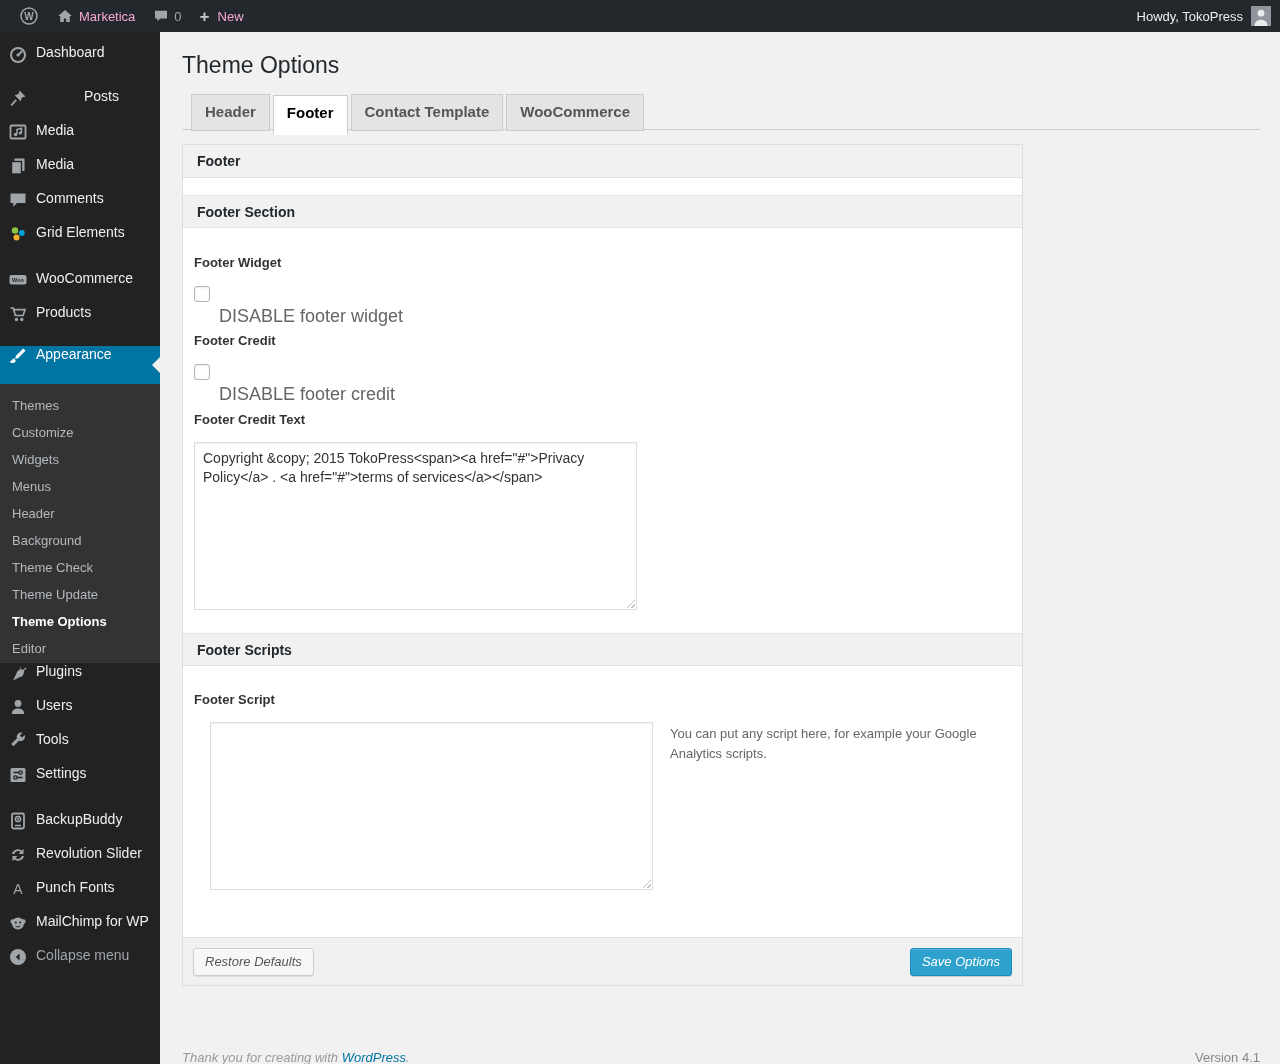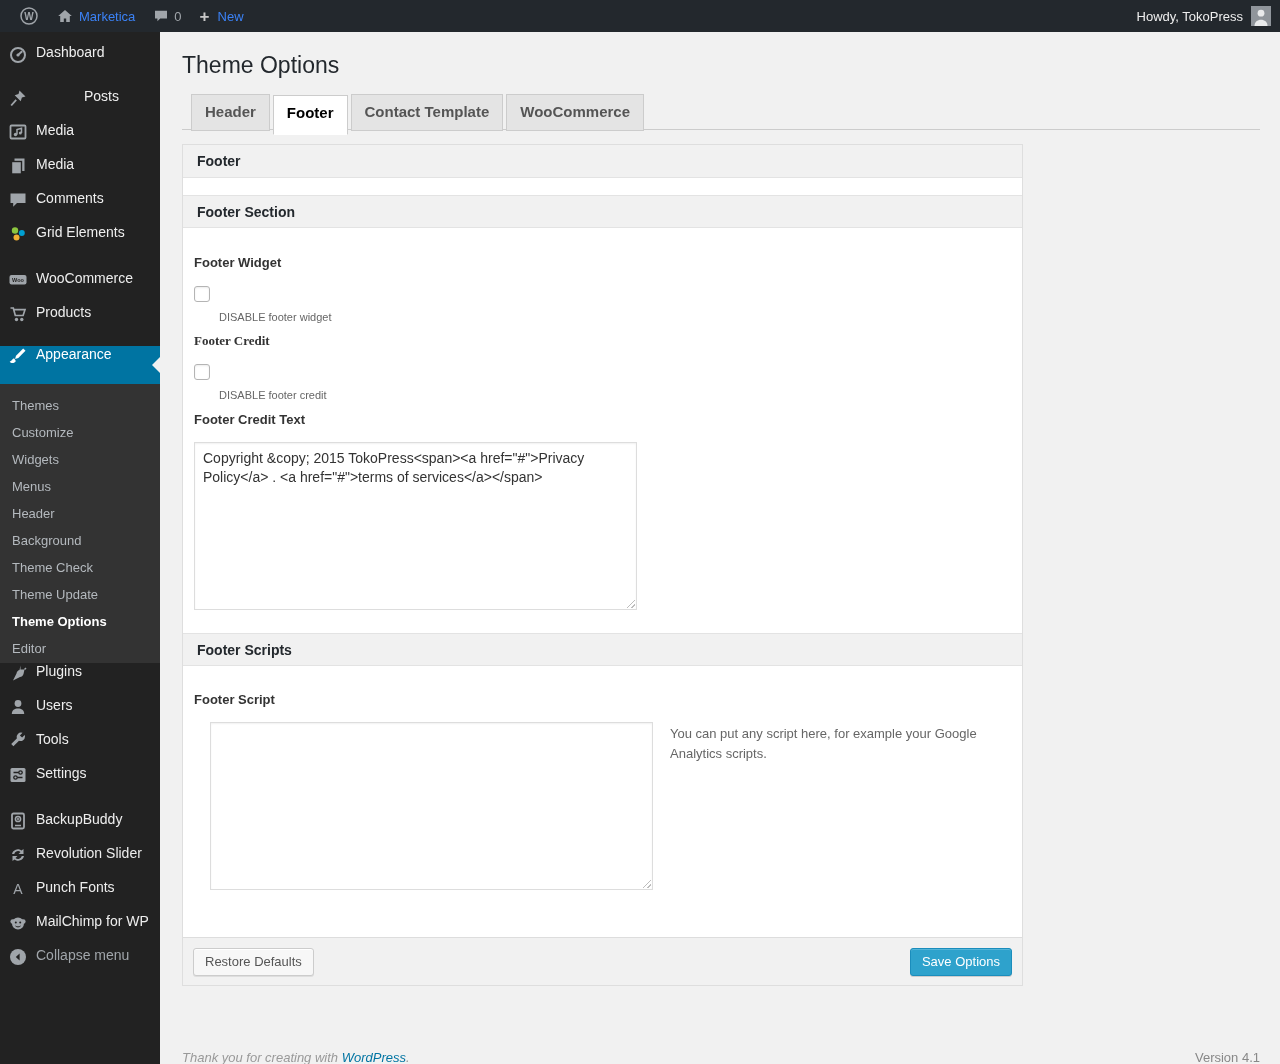--- a/index.html
+++ b/index.html
@@ -7,21 +7,21 @@
   body { font-family:"Liberation Sans", sans-serif; background:#f1f1f1; position:relative; }
   a { text-decoration:none; }
 
   
   #adminbar { position:absolute; top:0; left:0; right:0; height:32px; background:#23282d;
     display:flex; align-items:center; justify-content:space-between; z-index:50;
     color:#eee; font-size:13px; }
   .ab-left { display:flex; align-items:center; height:32px; padding-left:10px; }
   .ab-item { display:flex; align-items:center; height:32px; padding:0 9px; cursor:pointer; }
   .ab-item svg { display:block; }
-  .ab-label { margin-left:6px; color:#3b82f6; }
+  .ab-label { margin-left:6px; color:#f9a8d4; }
   .ab-count { margin-left:5px; color:#a0a5aa; }
   .ab-plus { color:#c8c8c8; font-size:17px; font-weight:700; line-height:1; margin-right:2px; }
   .ab-right { display:flex; align-items:center; height:32px; padding-right:9px; }
   .ab-howdy { color:#eee; margin-right:8px; }
   .ab-avatar { width:20px; height:20px; background:#8b9096; display:block; }
 
   
   #sidebar { position:absolute; top:32px; left:0; bottom:0; width:160px; background:#222; }
   .menu-item { position:relative; display:flex; align-items:flex-start; height:34px; padding-left:8px;
     color:#eee; font-size:14px; cursor:pointer; }
@@ -58,42 +58,42 @@
   .panel-gap { height:17px; background:#fff; }
   .section-header { background:#f1f1f1; border-top:1px solid #e3e3e3; border-bottom:1px solid #e3e3e3;
     padding:0 14px; height:33px; display:flex; align-items:center; font-size:14px; font-weight:600; color:#23282d; }
   .panel-body { padding:0 11px; background:#fff; }
 
   .field-label { font-size:13px; font-weight:700; color:#333; line-height:15px; }
   .cb-row { display:flex; align-items:center; margin-top:16px; height:16px; }
   .cb-row input[type=checkbox] { appearance:none; -webkit-appearance:none; width:16px; height:16px;
     border:1px solid #b4b4b4; border-radius:3px; background:#fff;
     box-shadow:inset 0 1px 2px rgba(0,0,0,.08); cursor:pointer; }
-  .cb-row label { margin-left:9px; font-size:11px; color:#666; cursor:pointer;margin-top:45px; }
+  .cb-row label { margin-left:9px; font-size:18px; color:#666; cursor:pointer;margin-top:45px; }
 
   .ta-wrap { position:relative; display:block; width:443px; }
   .ta-wrap textarea { display:block; width:443px; height:168px; resize:none;
     border:1px solid #ddd; background:#fff; box-shadow:inset 0 1px 2px rgba(0,0,0,.06);
     font-family:"Liberation Sans", sans-serif; font-size:14px; line-height:19px; color:#333;
     padding:6px 8px; outline:none; }
   .grip { position:absolute; right:2px; bottom:2px; width:11px; height:11px; pointer-events:none;
     background:repeating-linear-gradient(-45deg, transparent, transparent 2px, #bdbdbd 2px, #bdbdbd 3px);
     clip-path:polygon(100% 0, 100% 100%, 0 100%); }
 
   .script-row { display:flex; align-items:flex-start; margin-top:15px;padding-left:16px; }
   .hint { margin-left:17px; margin-top:2px; width:330px; font-size:13px; line-height:20px; color:#666; }
 
-  .mt27 { margin-top:27px; } .mt31 { margin-top:31px;font-family:Liberation Serif, serif; } .mt32 { margin-top:32px; }
+  .mt27 { margin-top:27px; } .mt31 { margin-top:31px; } .mt32 { margin-top:32px; }
   .mt26 { margin-top:26px; } .mt15 { margin-top:15px; }
   .pb23 { padding-bottom:23px; } .pb47 { padding-bottom:47px; }
 
   .action-bar { background:#f1f1f1; border-top:1px solid #ddd; height:48px;
     display:flex; align-items:center; justify-content:space-between; padding:0 10px; }
   .btn { font-family:"Liberation Sans", sans-serif; font-size:13px; height:28px; line-height:26px;
-    padding:0 11px; border-radius:3px; cursor:pointer; }
+    padding:0 11px; border-radius:3px; cursor:pointer;font-style:italic; }
   .btn-secondary { background:#f7f7f7; border:1px solid #ccc; color:#555;
     box-shadow:inset 0 1px 0 #fff, 0 1px 0 rgba(0,0,0,.08); }
   .btn-primary { background:#2ea2cc; border:1px solid #1b8dbc; color:#fff;
     box-shadow:inset 0 1px 0 rgba(120,200,230,.5), 0 1px 0 rgba(0,0,0,.15); }
 
   .footer-row { width:1078px; margin-top:64px; display:flex; justify-content:space-between;
     align-items:baseline; font-size:13px; color:#999; }
   .thanks { font-style:italic; }
   .thanks a { color:#0074a2; font-style:italic; }
   .version { color:#888; }

